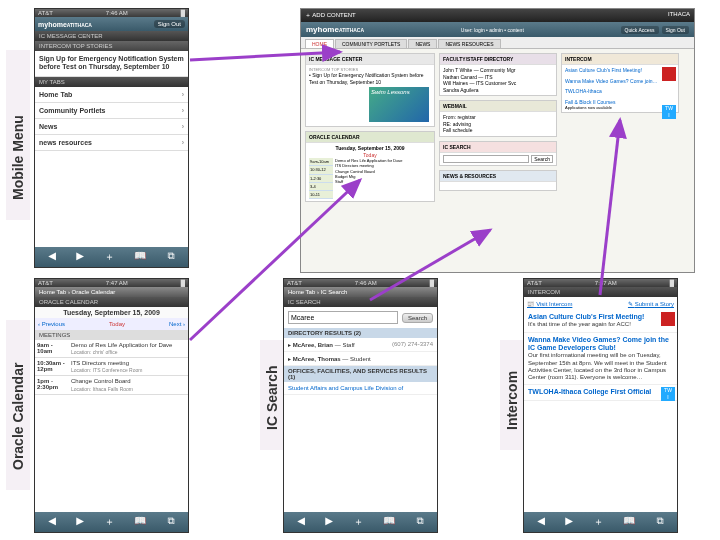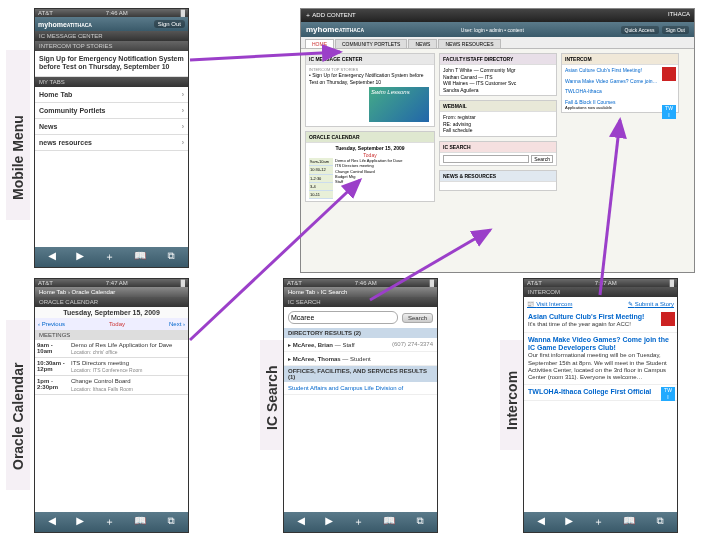--- a/index.html
+++ b/index.html
@@ -18,21 +18,21 @@
 .chev{color:#999}
 .bottombar{background:linear-gradient(#5a7a8a,#3a5a6a);display:flex;justify-content:space-around;padding:3px;color:#fff;font-size:10px}
 .cal-nav{display:flex;justify-content:space-between;padding:3px;font-size:6px;color:#06c;background:#eef}
 .cal-nav .today{color:#c33}
 .cal-date{text-align:center;font-weight:bold;font-size:7px;padding:2px;background:#fafafa}
 .cal-row{display:flex;border-bottom:1px solid #ddd;font-size:6px}
 .cal-time{width:34px;padding:2px;font-weight:bold}
 .cal-det{flex:1;padding:2px;line-height:1.2}
 .cal-det .loc{color:#888;font-size:5px}
 .search-box{display:flex;gap:4px;padding:4px;align-items:center}
-.search-box input{flex:1;border:1px solid #aaa;border-radius:6px;padding:2px;font-size:7px}
+.search-box input{flex:1;border:1px solid #aaa;border-radius:0;padding:2px;font-size:7px}
 .search-box .sbtn{background:linear-gradient(#eee,#ccc);border:1px solid #aaa;border-radius:3px;padding:1px 5px;font-size:6px}
 .dir-hdr{background:#c8d8e8;padding:2px 4px;font-size:6px;font-weight:bold;text-transform:uppercase}
 .dir-row{display:flex;justify-content:space-between;padding:3px 4px;border-bottom:1px solid #eee;font-size:6px}
 .dir-row .ph{color:#888}
 .svc{padding:3px 4px;font-size:6px;color:#06c;border-bottom:1px solid #eee}
 .inter-hdr{display:flex;justify-content:space-between;padding:3px;font-size:6px;background:#fff}
 .inter-hdr a{color:#06c;text-decoration:underline}
 .news-item{padding:3px 4px;font-size:7px;border-bottom:1px solid #eee;line-height:1.2}
 .news-item .hl{color:#06c;font-weight:bold}
 .news-item .body{font-size:6px;color:#333}

